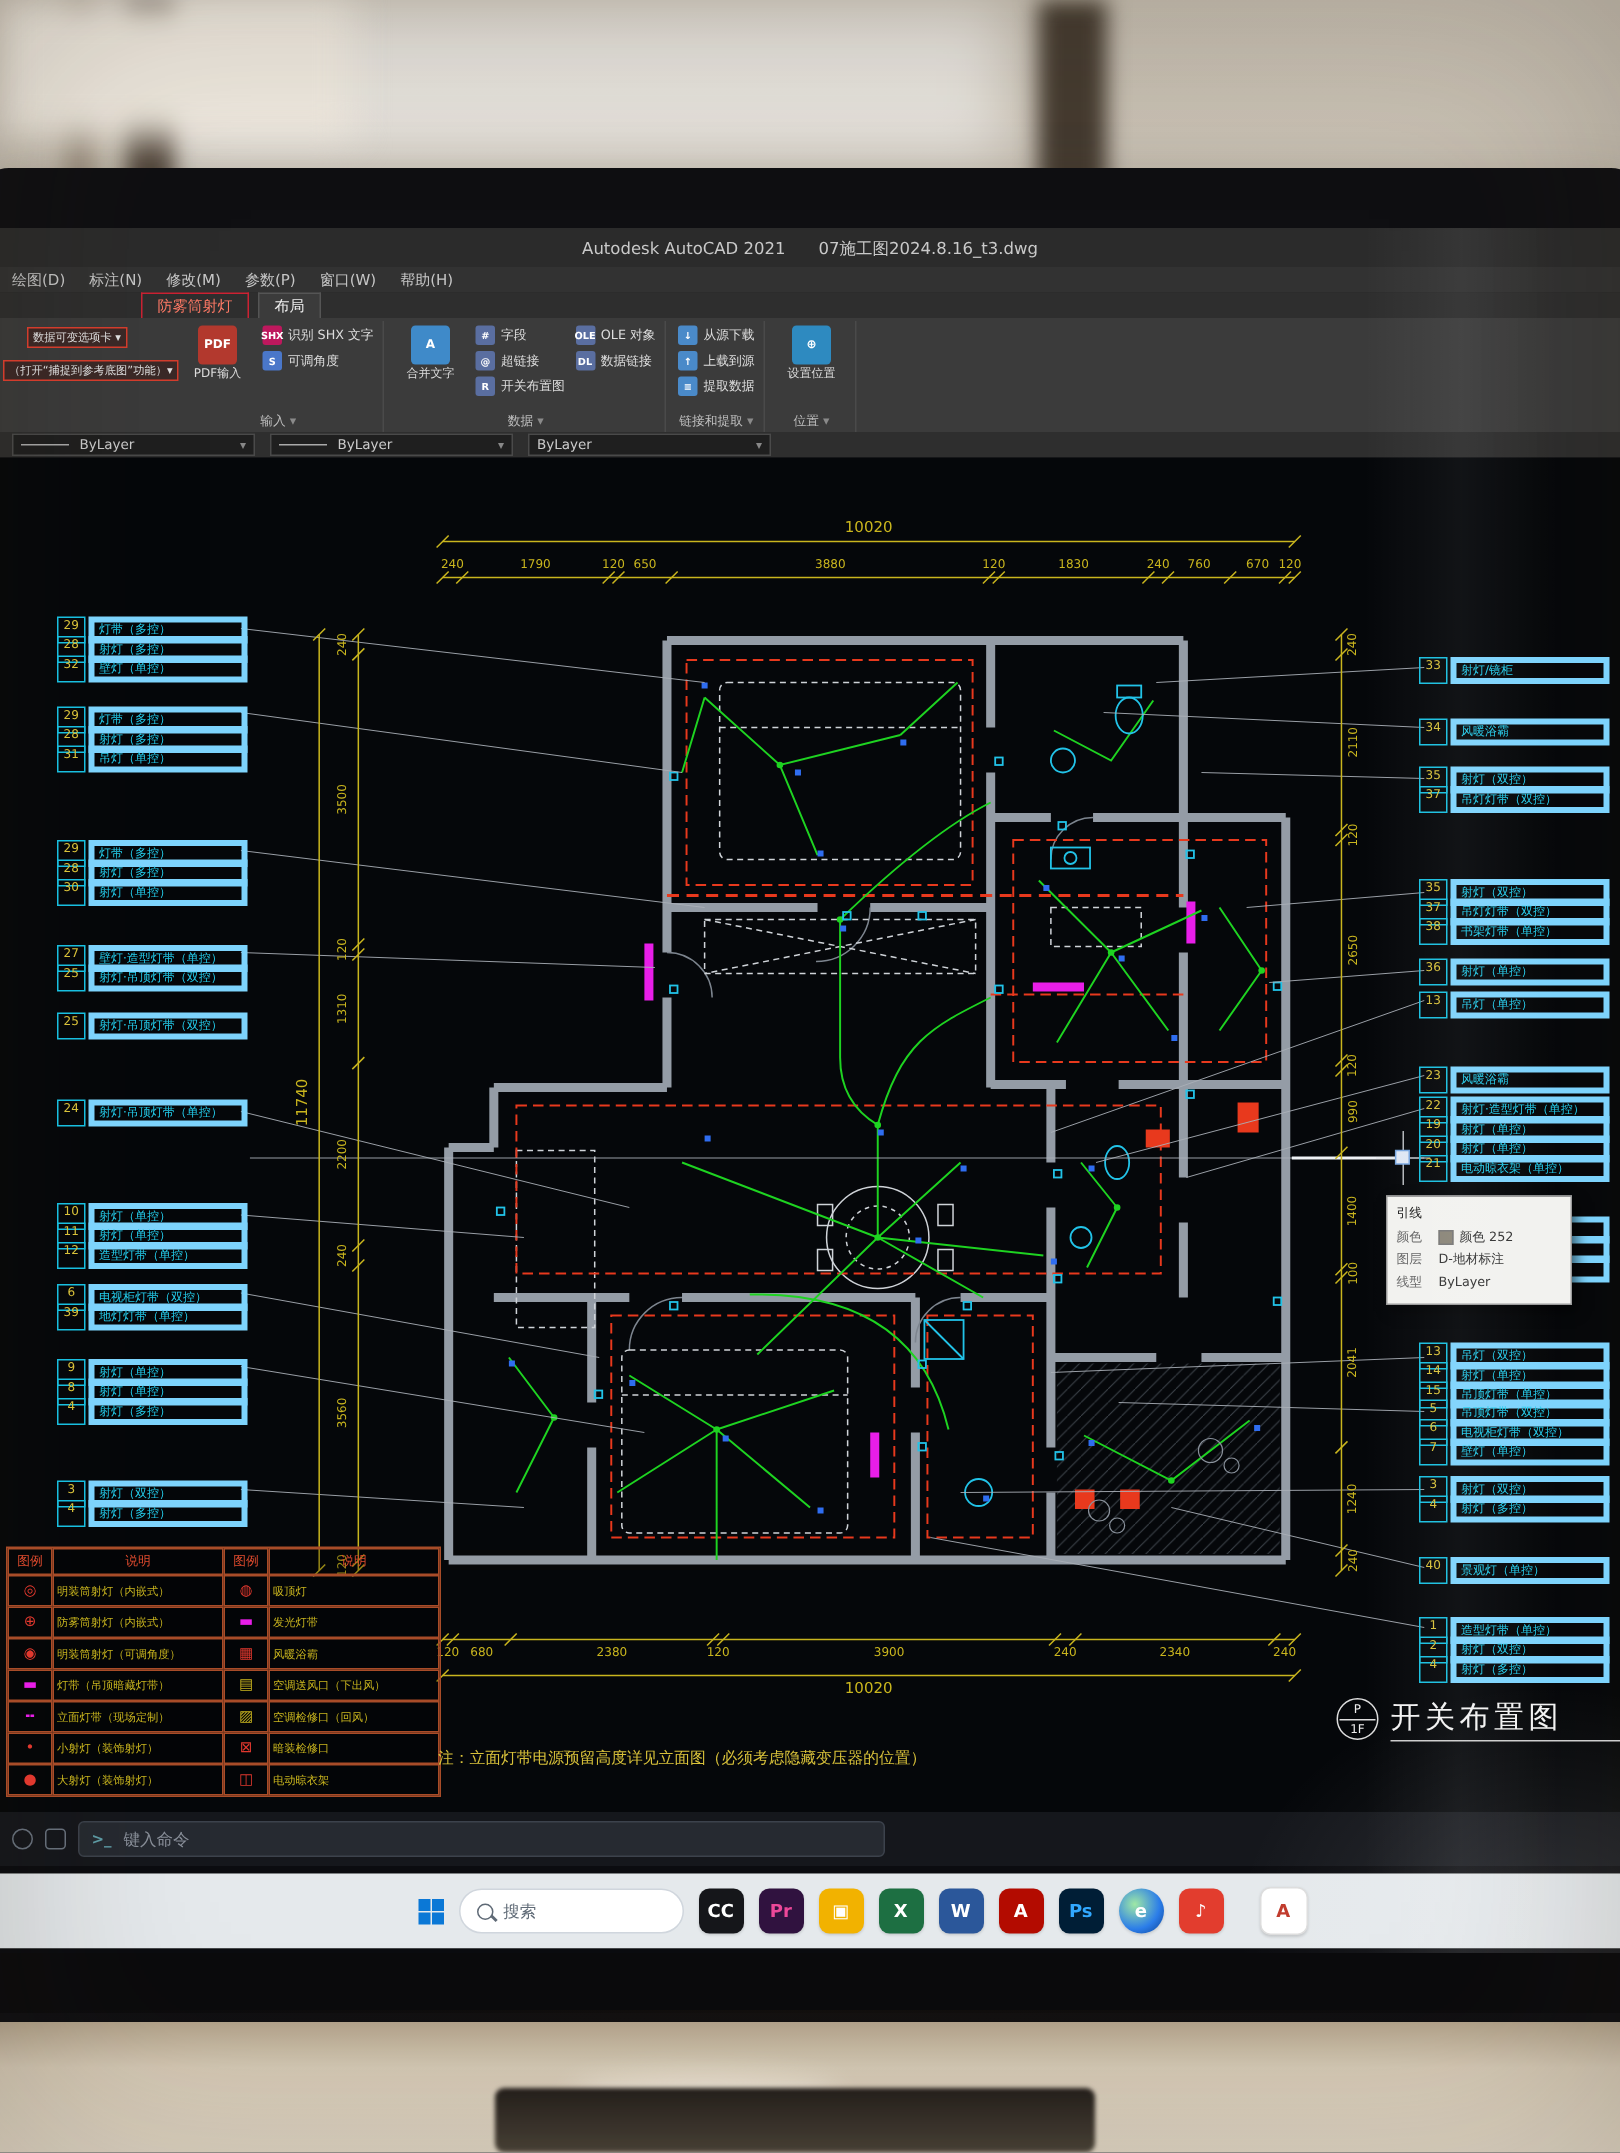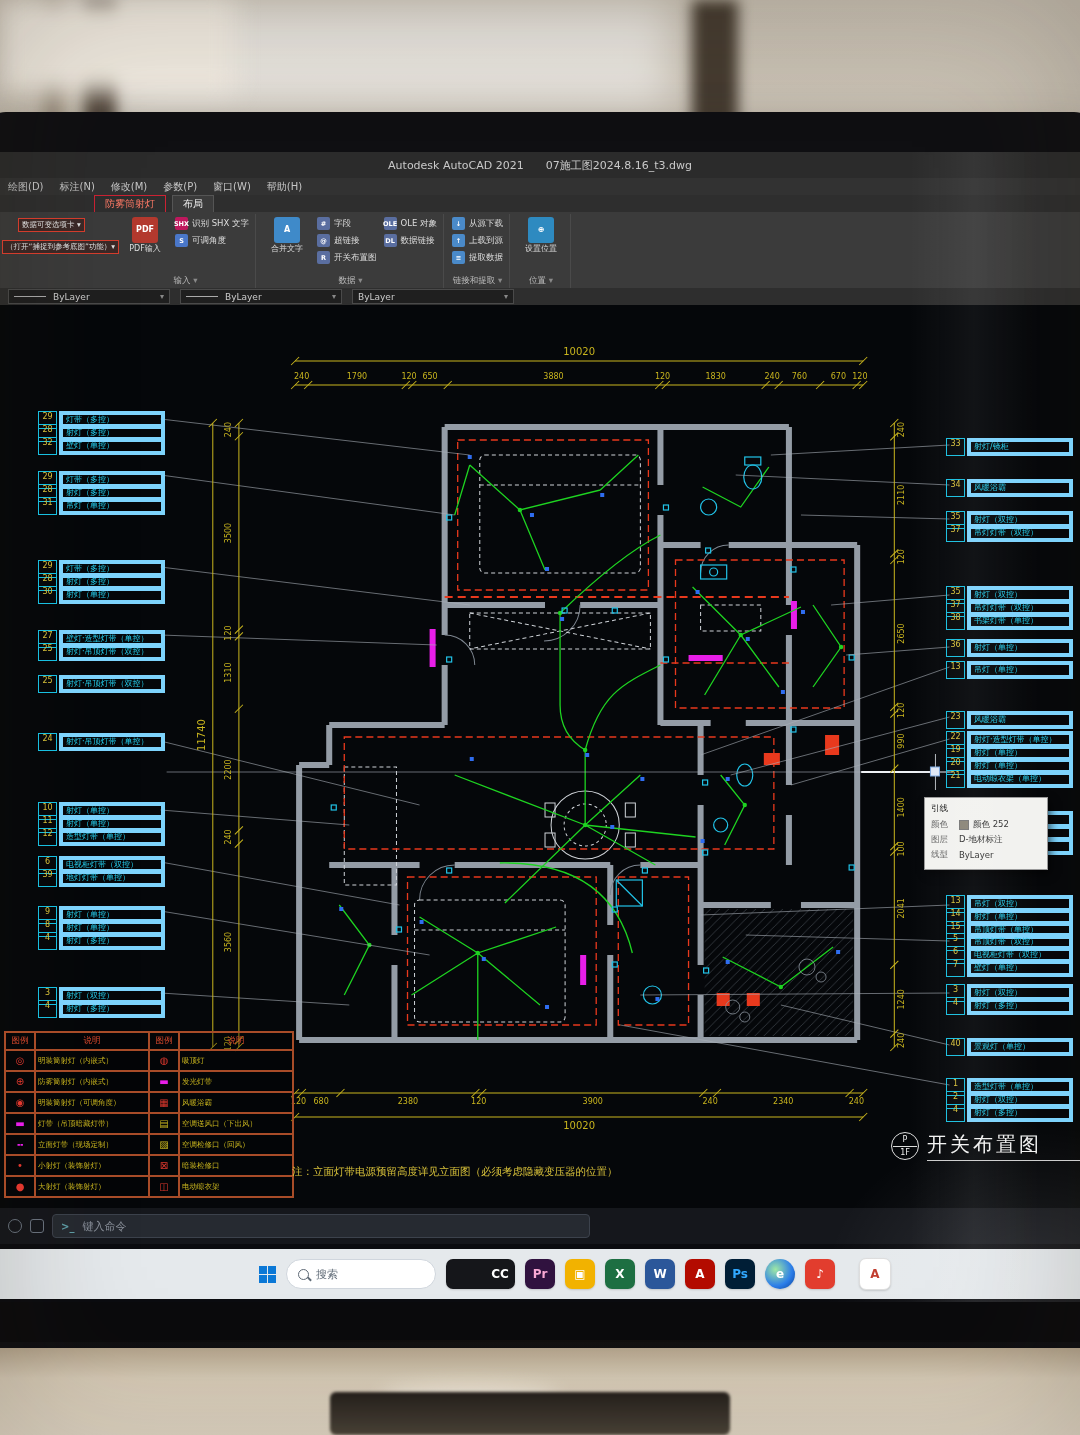--- a/index.html
+++ b/index.html
@@ -798,22 +798,22 @@
           <span class="win-icon">
               <span></span>
               <span></span>
               <span></span>
               <span></span>
             </span>
           <div class="search-pill">
             <span class="mag"></span>
             <span>搜索</span>
           </div>
-        <div class="task-icon" style="background: rgb(21, 22, 26); color: rgb(255, 255, 255); padding-left: 39px;">CC</div>
-            <div class="task-icon" style="background: rgb(48, 18, 63); color: #f9a8d4;">Pr</div>
+        <div class="task-icon" style="background: rgb(21, 22, 26); color: rgb(255, 255, 255);">CC</div>
+            <div class="task-icon" style="background: rgb(48, 18, 63); color: #ec4899;">Pr</div>
             <div class="task-icon" style="background: rgb(242, 178, 0); color: rgb(255, 255, 255);">▣</div>
             <div class="task-icon" style="background: rgb(29, 111, 66); color: rgb(255, 255, 255);">X</div>
             <div class="task-icon" style="background: rgb(43, 87, 154); color: rgb(255, 255, 255);">W</div>
             <div class="task-icon" style="background: rgb(179, 11, 0); color: rgb(255, 255, 255);">A</div>
             <div class="task-icon" style="background: rgb(0, 30, 54); color: rgb(49, 168, 255);">Ps</div>
             <div class="task-icon edge" style="color: rgb(255, 255, 255);">e</div>
             <div class="task-icon" style="background: rgb(226, 61, 46); color: rgb(255, 255, 255);">♪</div>
             <div class="task-icon" style="background: rgb(255, 255, 255); color: rgb(192, 57, 43); border: 1px solid rgb(221, 221, 221); margin-left: 14px;">A</div>
           </div>
       </div>

